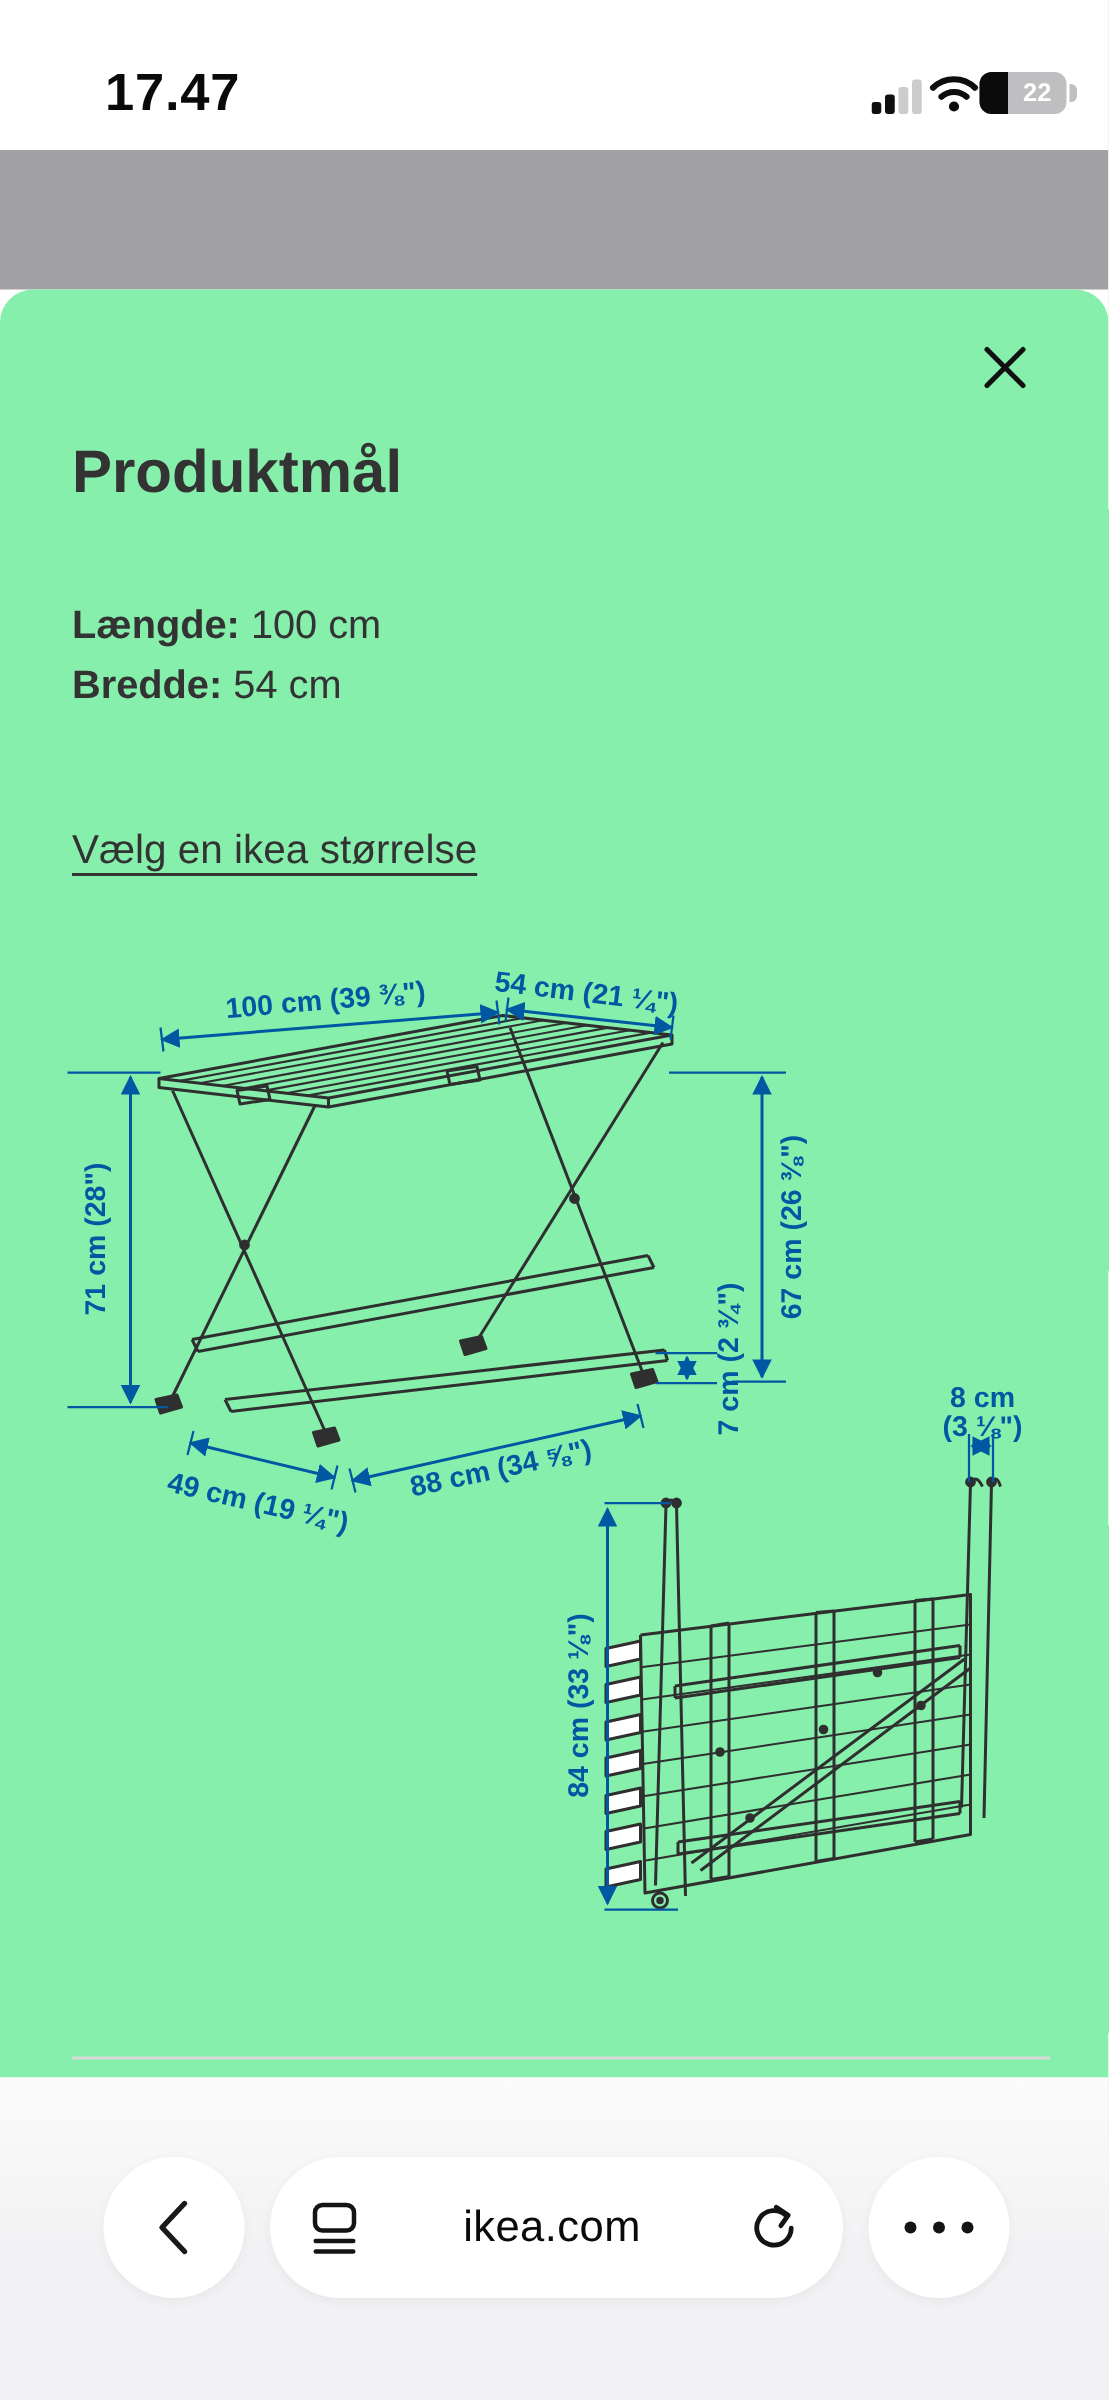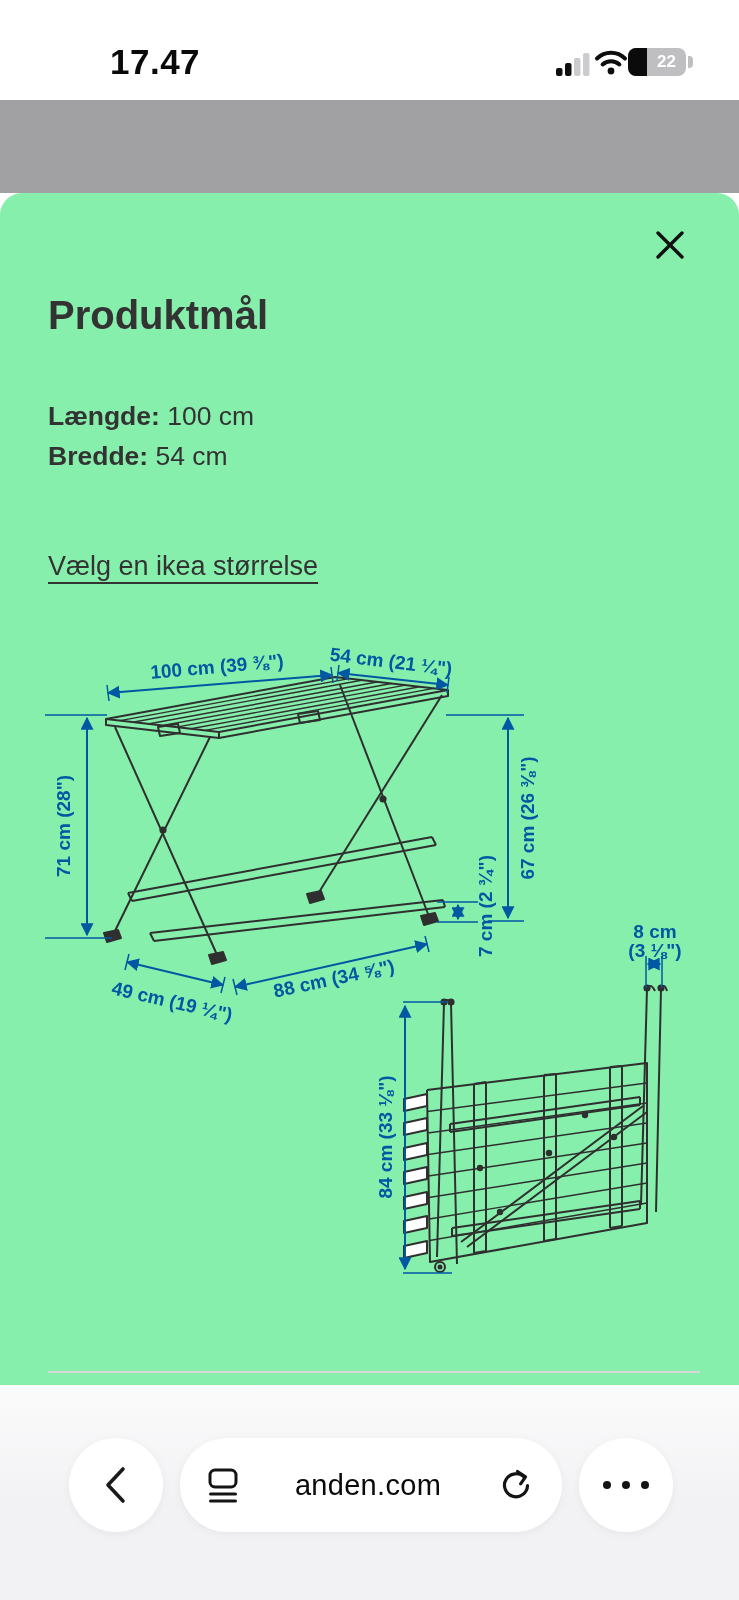--- a/index.html
+++ b/index.html
@@ -2,21 +2,21 @@
 <html><head>
 <meta charset="utf-8">
 <style>
   html,body{margin:0;padding:0;background:#fff;}
   .screen{position:relative;width:739px;height:1600px;background:#ffffff;overflow:hidden;
           font-family:"Liberation Sans","DejaVu Sans",sans-serif;}
 
   
   .status-bar{position:absolute;top:0;left:0;right:0;height:100px;display:flex;
               align-items:center;justify-content:space-between;box-sizing:border-box;
-              padding:24px 46px 0 70px;margin-left:40px;}
+              padding:24px 21px 0 70px;}
   .status-time{font-size:35px;font-weight:700;color:#0a0a0a;letter-spacing:.5px;}
   .status-icons{display:flex;align-items:center;}
   .battery{position:relative;width:58px;height:28px;border-radius:8px;background:#bfbfc2;}
   .battery-charge{position:absolute;left:0;top:0;bottom:0;width:19px;border-radius:8px 0 0 8px;background:#0b0b0b;}
   .battery-num{position:absolute;left:19px;right:0;top:0;bottom:0;display:flex;align-items:center;
                justify-content:center;font-size:17px;font-weight:700;color:#ffffff;}
   .battery-nub{width:5px;height:12px;background:#bfbfc2;border-radius:0 4px 4px 0;margin-left:2px;}
 
   
   .backdrop{position:absolute;top:100px;left:0;right:0;height:93px;background:#a1a1a3;}
@@ -243,21 +243,21 @@
         <polyline points="24,8 9,24 24,40" stroke="#1a1a1a" stroke-width="3.6" fill="none" stroke-linecap="round" stroke-linejoin="round"></polyline>
       </svg>
     </button>
 
     <div class="url-pill">
       <svg width="30" height="36" viewBox="0 0 30 36">
         <rect x="2" y="3" width="26" height="17" rx="5" stroke="#141414" stroke-width="3" fill="none"></rect>
         <line x1="2.5" y1="27" x2="27.5" y2="27" stroke="#141414" stroke-width="3" stroke-linecap="round"></line>
         <line x1="2.5" y1="34" x2="27.5" y2="34" stroke="#141414" stroke-width="3" stroke-linecap="round"></line>
       </svg>
-      <span class="url-text">anden.com</span>
+      <span class="url-text">ikea.com</span>
       <svg width="36" height="38" viewBox="0 0 36 38">
         <path d="M26.5,11.5 A11.5,11.5 0 1 0 29.5,19.5" stroke="#141414" stroke-width="3.2" fill="none" stroke-linecap="round"></path>
         <path d="M19.5,5.5 L27.5,10.8 L22.6,17.8" stroke="#141414" stroke-width="3.2" fill="none" stroke-linecap="round" stroke-linejoin="round"></path>
       </svg>
     </div>
 
     <button class="circle-btn more">
       <svg width="52" height="10" viewBox="0 0 52 10">
         <circle cx="7" cy="5" r="4" fill="#141414"></circle>
         <circle cx="26" cy="5" r="4" fill="#141414"></circle>

